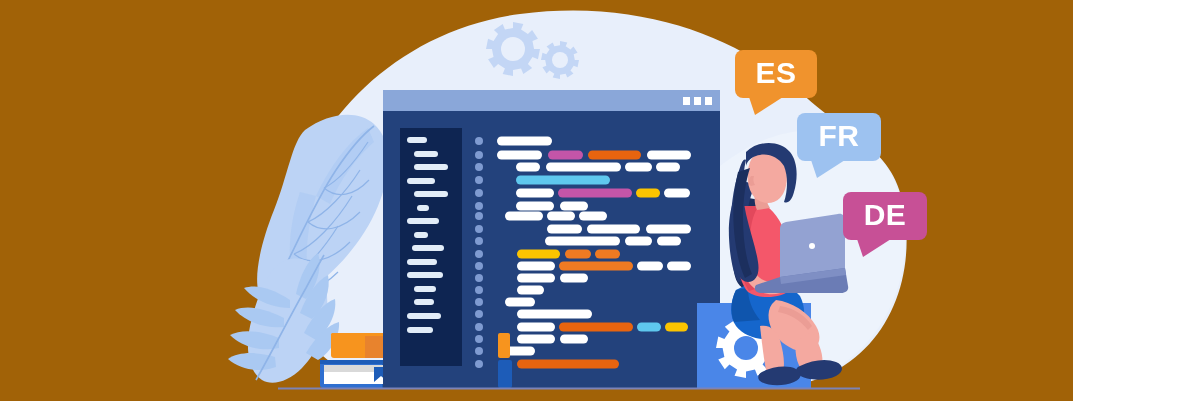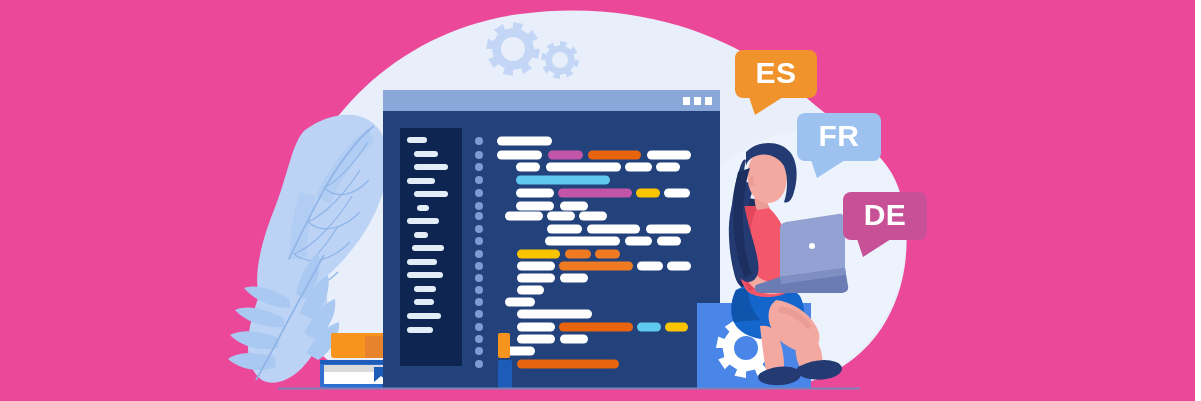--- a/index.html
+++ b/index.html
@@ -1,17 +1,17 @@
 <!DOCTYPE html>
 <html><head>
 <meta charset="utf-8">
 <style>
   html,body{margin:0;padding:0;background:#ffffff;}
   body{font-family:"Liberation Sans", sans-serif;}
-  #stage{position:relative;width:1195px;height:401px;overflow:hidden;background:#ec4899;}
+  #stage{position:relative;width:1073px;height:401px;overflow:hidden;background:#a16207;}
   #stage svg{display:block;position:absolute;left:0;top:0;}
   .bubble-label{font-family:"Liberation Sans", sans-serif;font-weight:bold;font-size:30px;fill:#ffffff;dominant-baseline:middle;text-anchor:middle;letter-spacing:0.5px;}
 </style>
 </head>
 <body>
 
 <div id="stage">
   <svg width="1201" height="401" viewBox="0 0 1201 401" xmlns="http://www.w3.org/2000/svg">
     <defs>
       <clipPath id="clipStage">

